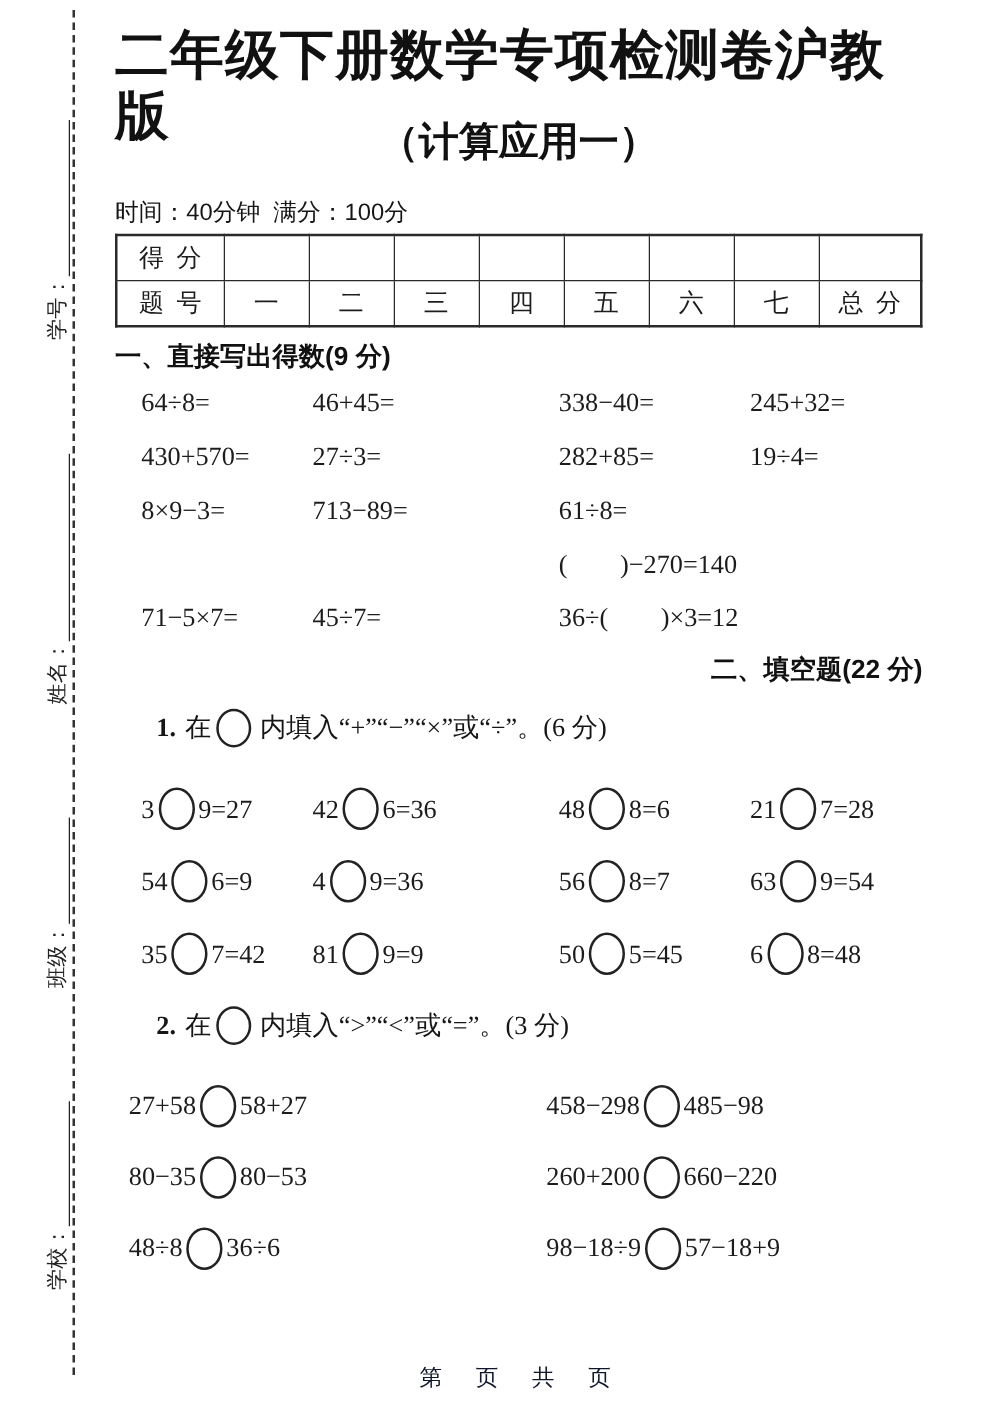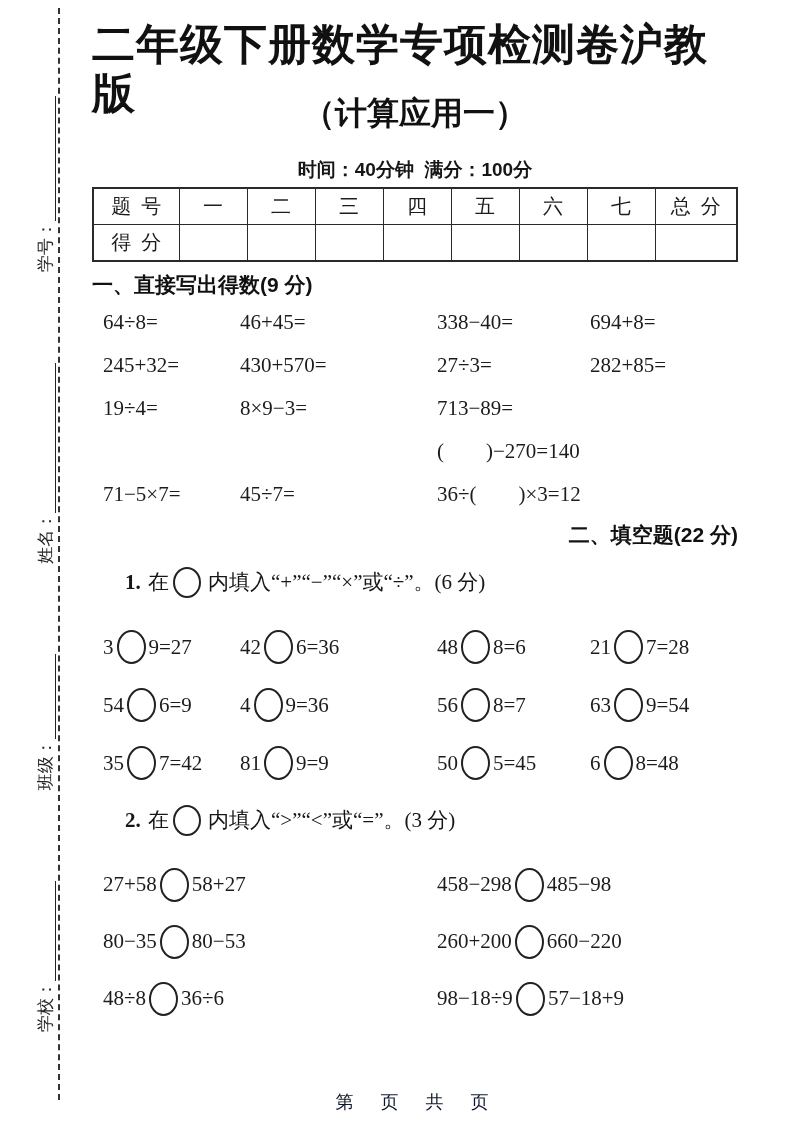--- a/index.html
+++ b/index.html
@@ -35,42 +35,42 @@
     letter-spacing:1px; color:#111;
   }
   .subtitle {
     position:absolute; left:0; top:92px; width:100%;
     font-family:"Liberation Sans","DejaVu Sans",sans-serif;
     font-weight:bold; font-size:32px; text-align:center; color:#111;
   }
   .meta {
     position:absolute; left:0; top:157px; width:100%;
     font-family:"Liberation Sans","DejaVu Sans",sans-serif;
-    font-weight:700; font-size:19px; text-align:center; white-space:pre; color:#161616;
+    font-weight:400; font-size:19px; text-align:left; white-space:pre; color:#161616;
   }
   
   table.score {
     position:absolute; left:0; top:187px;
     border-collapse:collapse; border:2.5px solid #2a2a2a;
     font-size:20px; color:#1c1c1c;
   }
   table.score td {
     border:1.5px solid #2a2a2a; height:35px; text-align:center;
     vertical-align:middle; white-space:pre; padding:0;
   }
   .sec-head {
     position:absolute; left:0; width:100%;
     font-family:"Liberation Sans","DejaVu Sans",sans-serif;
     font-weight:bold; font-size:21px; color:#111; white-space:pre;
   }
   .s1-head { top:271px; }
   .s2-head { top:521px;text-align:right; }
 
   .grid4 {
-    position:absolute; left:11px; width:635px;
+    position:absolute; left:21px; width:635px;
     display:grid; grid-template-columns:137px 197px 153px auto;
     font-size:21px; white-space:pre;
   }
   .s1-grid { top:301px; grid-auto-rows:43px; }
   .q1-grid { top:618px; grid-auto-rows:58px; }
   .q2-grid {
     position:absolute; left:11px; top:856px; width:635px;
     display:grid; grid-template-columns:334px auto; grid-auto-rows:57px;
     font-size:21px; white-space:pre;text-align:right;
   }
@@ -134,61 +134,61 @@
         <col style="width:68px">
         <col style="width:68px">
       <col style="width:68px">
         <col style="width:68px">
         <col style="width:68px">
         <col style="width:68px">
       <col style="width:82px">
     </colgroup>
     <tbody>
         <tr>
+      <td>得  分</td>
+      <td></td>
+      <td></td>
+      <td></td>
+      <td></td>
+      <td></td>
+      <td></td>
+      <td></td>
+      <td></td>
+    </tr>
+    <tr>
       <td>题  号</td>
       <td>一</td>
       <td>二</td>
       <td>三</td>
       <td>四</td>
       <td>五</td>
       <td>六</td>
       <td>七</td>
       <td>总  分</td>
     </tr>
-    <tr>
-      <td>得  分</td>
-      <td></td>
-      <td></td>
-      <td></td>
-      <td></td>
-      <td></td>
-      <td></td>
-      <td></td>
-      <td></td>
-    </tr>
   </tbody>
     </table>
 
   <div class="sec-head s1-head">一、直接写出得数(9 分)</div>
 
   <div class="grid4 s1-grid">
     <span class="cell">64÷8=</span>
     <span class="cell">46+45=</span>
     <span class="cell">338−40=</span>
-    <span class="cell">694+8=</span>
 
     <span class="cell">245+32=</span>
     <span class="cell">430+570=</span>
     <span class="cell">27÷3=</span>
 
     <span class="cell">282+85=</span>
     <span class="cell">19÷4=</span>
     <span class="cell">8×9−3=</span>
 
     <span class="cell">713−89=</span>
+    <span class="cell">61÷8=</span>
     <span class="cell span2">(        )−270=140</span>
 
     <span class="cell">71−5×7=</span>
     <span class="cell">45÷7=</span>
     <span class="cell span2">36÷(        )×3=12</span>
   </div>
 
   <div class="sec-head s2-head">二、填空题(22 分)</div>
 
   <div class="instr instr1">

